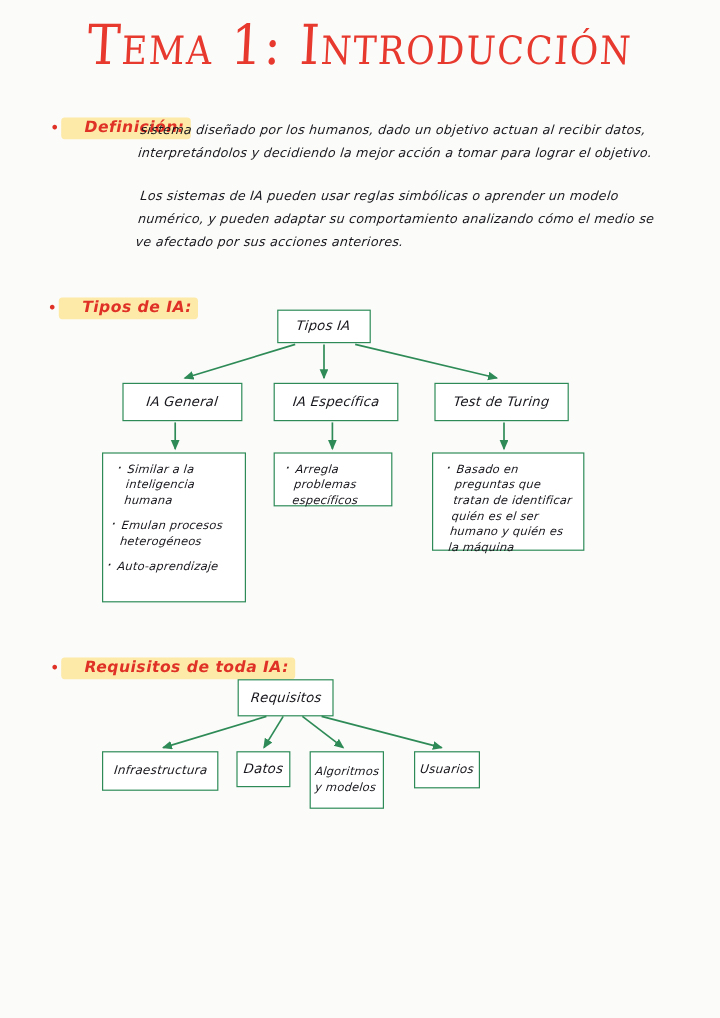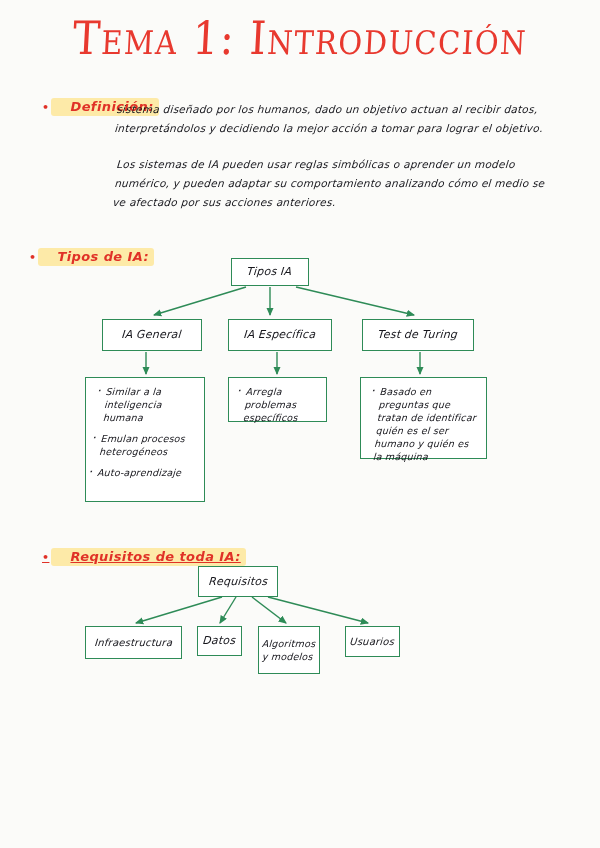--- a/index.html
+++ b/index.html
@@ -142,21 +142,21 @@
   <div class="title">Tema 1: Introducción</div>
 
   <div class="head" style="left:42px; top:99px;">
     <span class="bullet">•</span><span class="hl">Definición:</span>
   </div>
 
   <div class="para" style="left:118px; top:100px; width:438px;">sistema diseñado por los humanos, dado un objetivo actuan al recibir datos, interpretándolos y decidiendo la mejor acción a tomar para lograr el objetivo.</div>
 
   <div class="para" style="left:118px; top:155px; width:442px;">Los sistemas de IA pueden usar reglas simbólicas o aprender un modelo numérico, y pueden adaptar su comportamiento analizando cómo el medio se ve afectado por sus acciones anteriores.</div>
 
-  <div class="head" style="left:29px; top:249px;">
+  <div class="head" style="left:40px; top:249px;">
     <span class="bullet">•</span><span class="hl">Tipos de IA:</span>
   </div>
 
   <div class="box" style="left:231px; top:258px; width:78px; height:28px;">
     <span class="txt">Tipos IA</span>
   </div>
 
   <div class="box" style="left:102px; top:319px; width:100px; height:32px;">
     <span class="txt">IA General</span>
   </div>
@@ -180,21 +180,21 @@
       <li>Arregla problemas específicos</li>
     </ul>
   </div>
 
   <div class="listbox" style="left:360px; top:377px; width:127px; height:82px;">
     <ul>
       <li>Basado en preguntas que tratan de identificar quién es el ser humano y quién es la máquina</li>
     </ul>
   </div>
 
-  <div class="head" style="left:42px; top:549px;text-decoration:underline;">
+  <div class="head" style="left:42px; top:549px;">
     <span class="bullet">•</span><span class="hl">Requisitos de toda IA:</span>
   </div>
 
   <div class="box" style="left:198px; top:566px; width:80px; height:31px;">
     <span class="txt">Requisitos</span>
   </div>
 
   <div class="box" style="left:85px; top:626px; width:97px; height:33px;">
     <span class="txt" style="font-size:10px;">Infraestructura</span>
   </div>

